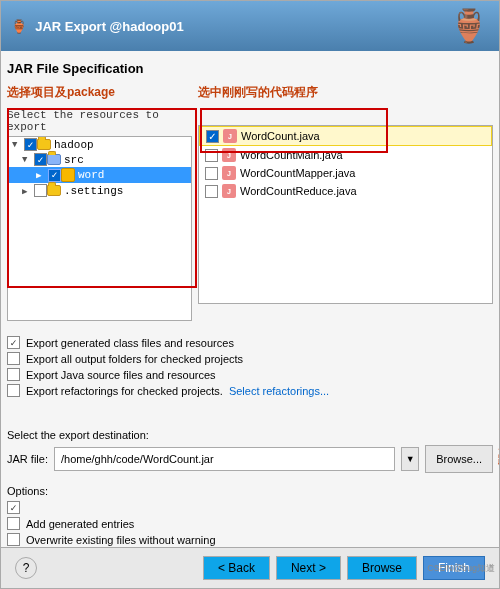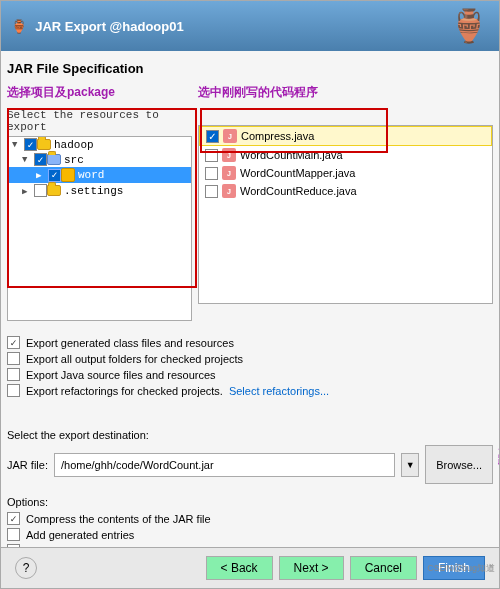--- a/index.html
+++ b/index.html
@@ -41,21 +41,21 @@
       font-size: 13px;
       font-weight: bold;
       color: #000;
     }
     .section-desc {
       font-size: 11px;
       color: #333;
       margin-top: 2px;
     }
     .annotation-red {
-      color: #a21caf;
+      color: #c2410c;
       font-size: 12px;
       font-weight: bold;
     }
     .top-section {
       display: flex;
       gap: 6px;
       height: 195px;
       position: relative;
     }
     .resources-panel {
@@ -244,21 +244,21 @@
       align-items: center;
       justify-content: center;
       font-size: 9px;
     }
     .browse-btn {
       padding: 3px 10px;
       border: 1px solid #aaa;
       background: #e8e8e8;
       cursor: pointer;
       font-size: 11px;
-      height: 39px;
+      height: 28px;
       flex-shrink: 0;
     }
     .options-section {
       margin-top: 4px;
     }
     .options-label {
       font-size: 11px;
       margin-bottom: 3px;
     }
     .dialog-footer {
@@ -267,21 +267,21 @@
       padding: 8px 14px;
       display: flex;
       align-items: center;
       justify-content: space-between;
     }
     .footer-left { display: flex; align-items: center; gap: 6px; }
     .footer-right { display: flex; align-items: center; gap: 6px; }
     .footer-btn {
       padding: 4px 14px;
       border: 1px solid #aaa;
-      background: #86efac;
+      background: #0ea5e9;
       cursor: pointer;
       font-size: 12px;
     }
     .footer-btn.primary {
       background: #4a90d9;
       color: white;
       border-color: #2a70b9;
     }
     .help-btn {
       width: 22px;
@@ -372,21 +372,21 @@
           </div>
         </div>
 
         <div style="display:flex;flex-direction:column;flex:1;">
           <div style="height:16px;"></div>
           <div class="file-panel">
 
             <div class="file-item highlighted">
               <span class="checkbox-inline checked">✓</span>
               <span class="java-icon">J</span>
-              <span>Compress.java</span>
+              <span>WordCount.java</span>
             </div>
 
             <div class="file-item">
               <span class="checkbox-inline"></span>
               <span class="java-icon">J</span>
               <span>WordCountMain.java</span>
             </div>
 
             <div class="file-item">
               <span class="checkbox-inline"></span>
@@ -439,21 +439,20 @@
           <button class="browse-btn">Browse...</button>
           <span class="annotation-red" style="position:absolute;right:-105px;top:-8px;width:100px;font-size:11px;line-height:1.4;">点击这里选择保存<br>路径及名称</span>
         </div>
       </div>
 
       <div class="options-section">
         <div class="options-label">Options:</div>
         <div class="checkboxes-section">
           <div class="checkbox-row">
             <span class="checkbox-sq checked">✓</span>
-            <span>Compress the contents of the JAR file</span>
           </div>
           <div class="checkbox-row">
             <span class="checkbox-sq"></span>
             <span>Add generated entries</span>
           </div>
           <div class="checkbox-row">
             <span class="checkbox-sq"></span>
             <span>Overwrite existing files without warning</span>
           </div>
         </div>
@@ -461,20 +460,20 @@
 
     </div>
 
     <div class="dialog-footer">
       <div class="footer-left">
         <div class="help-btn">?</div>
       </div>
       <div class="footer-right">
         <button class="footer-btn">&lt; Back</button>
         <button class="footer-btn">Next &gt;</button>
-        <button class="footer-btn">Cancel</button>
+        <button class="footer-btn">Browse</button>
         <button class="footer-btn primary">Finish</button>
       </div>
     </div>
   </div>
 
   <div class="watermark">CSDN@bug知道</div>
 </div>
 
 </body></html>

